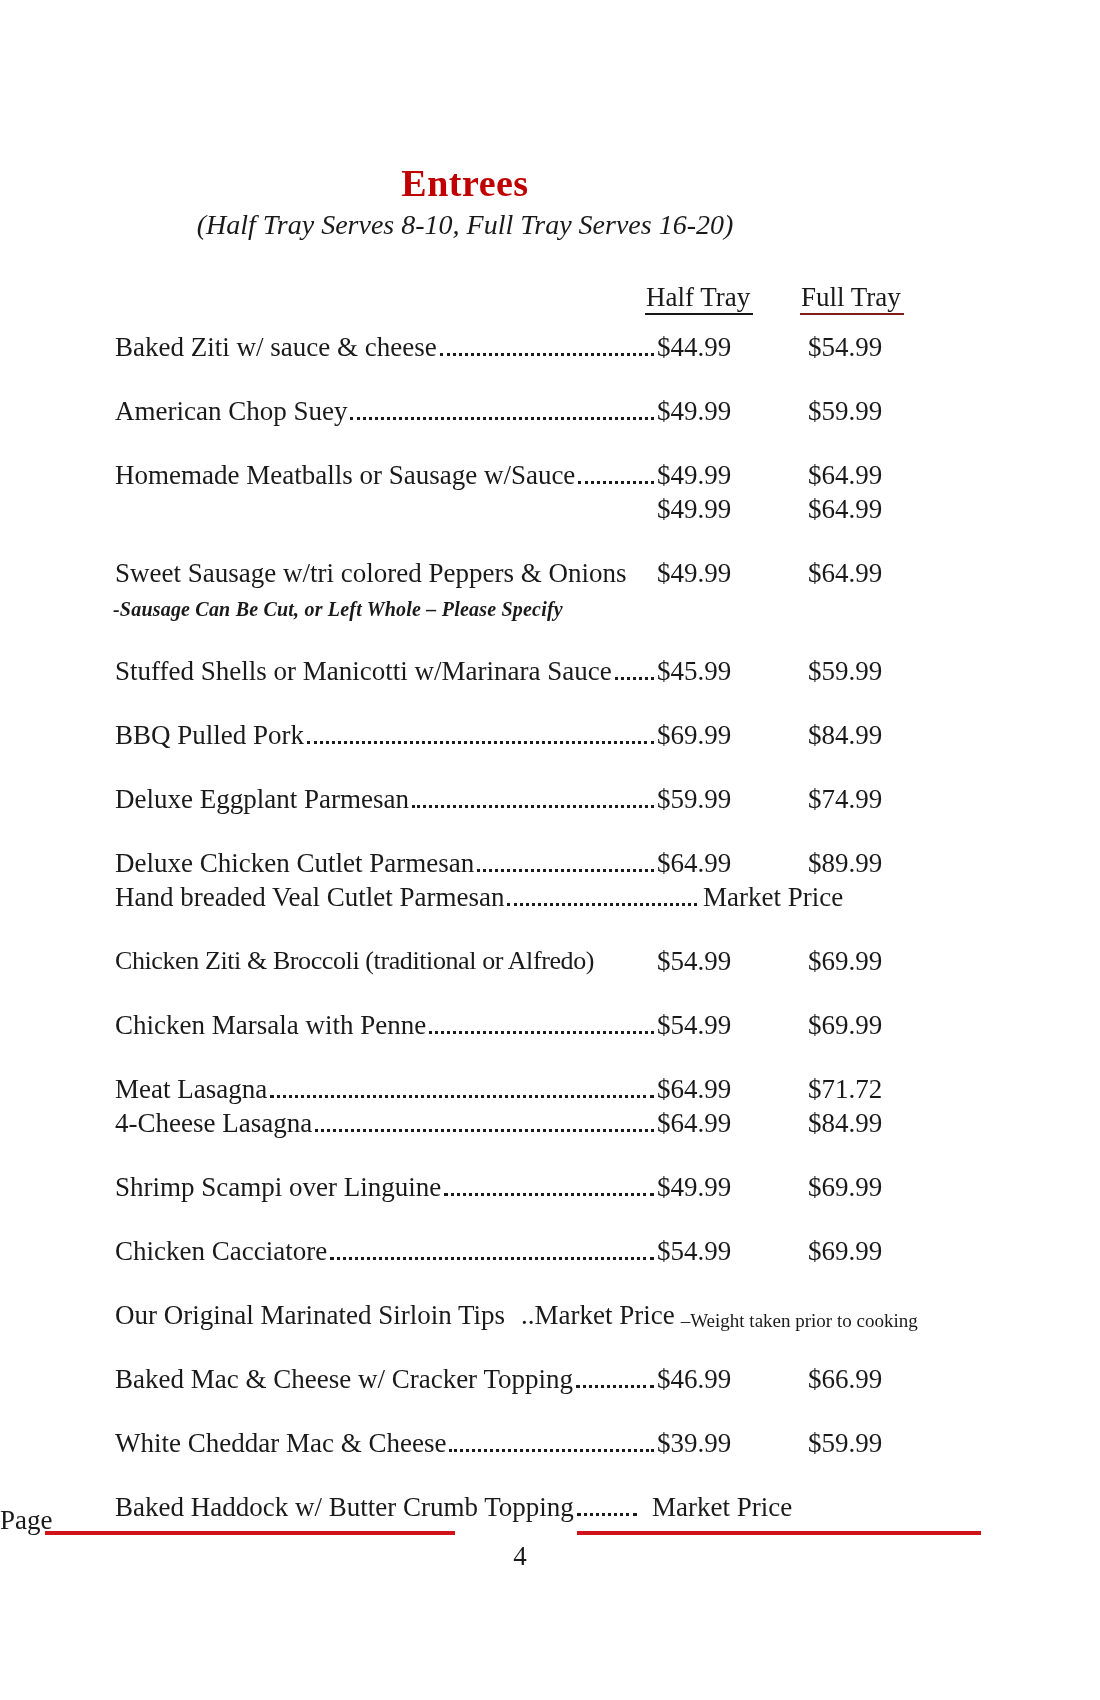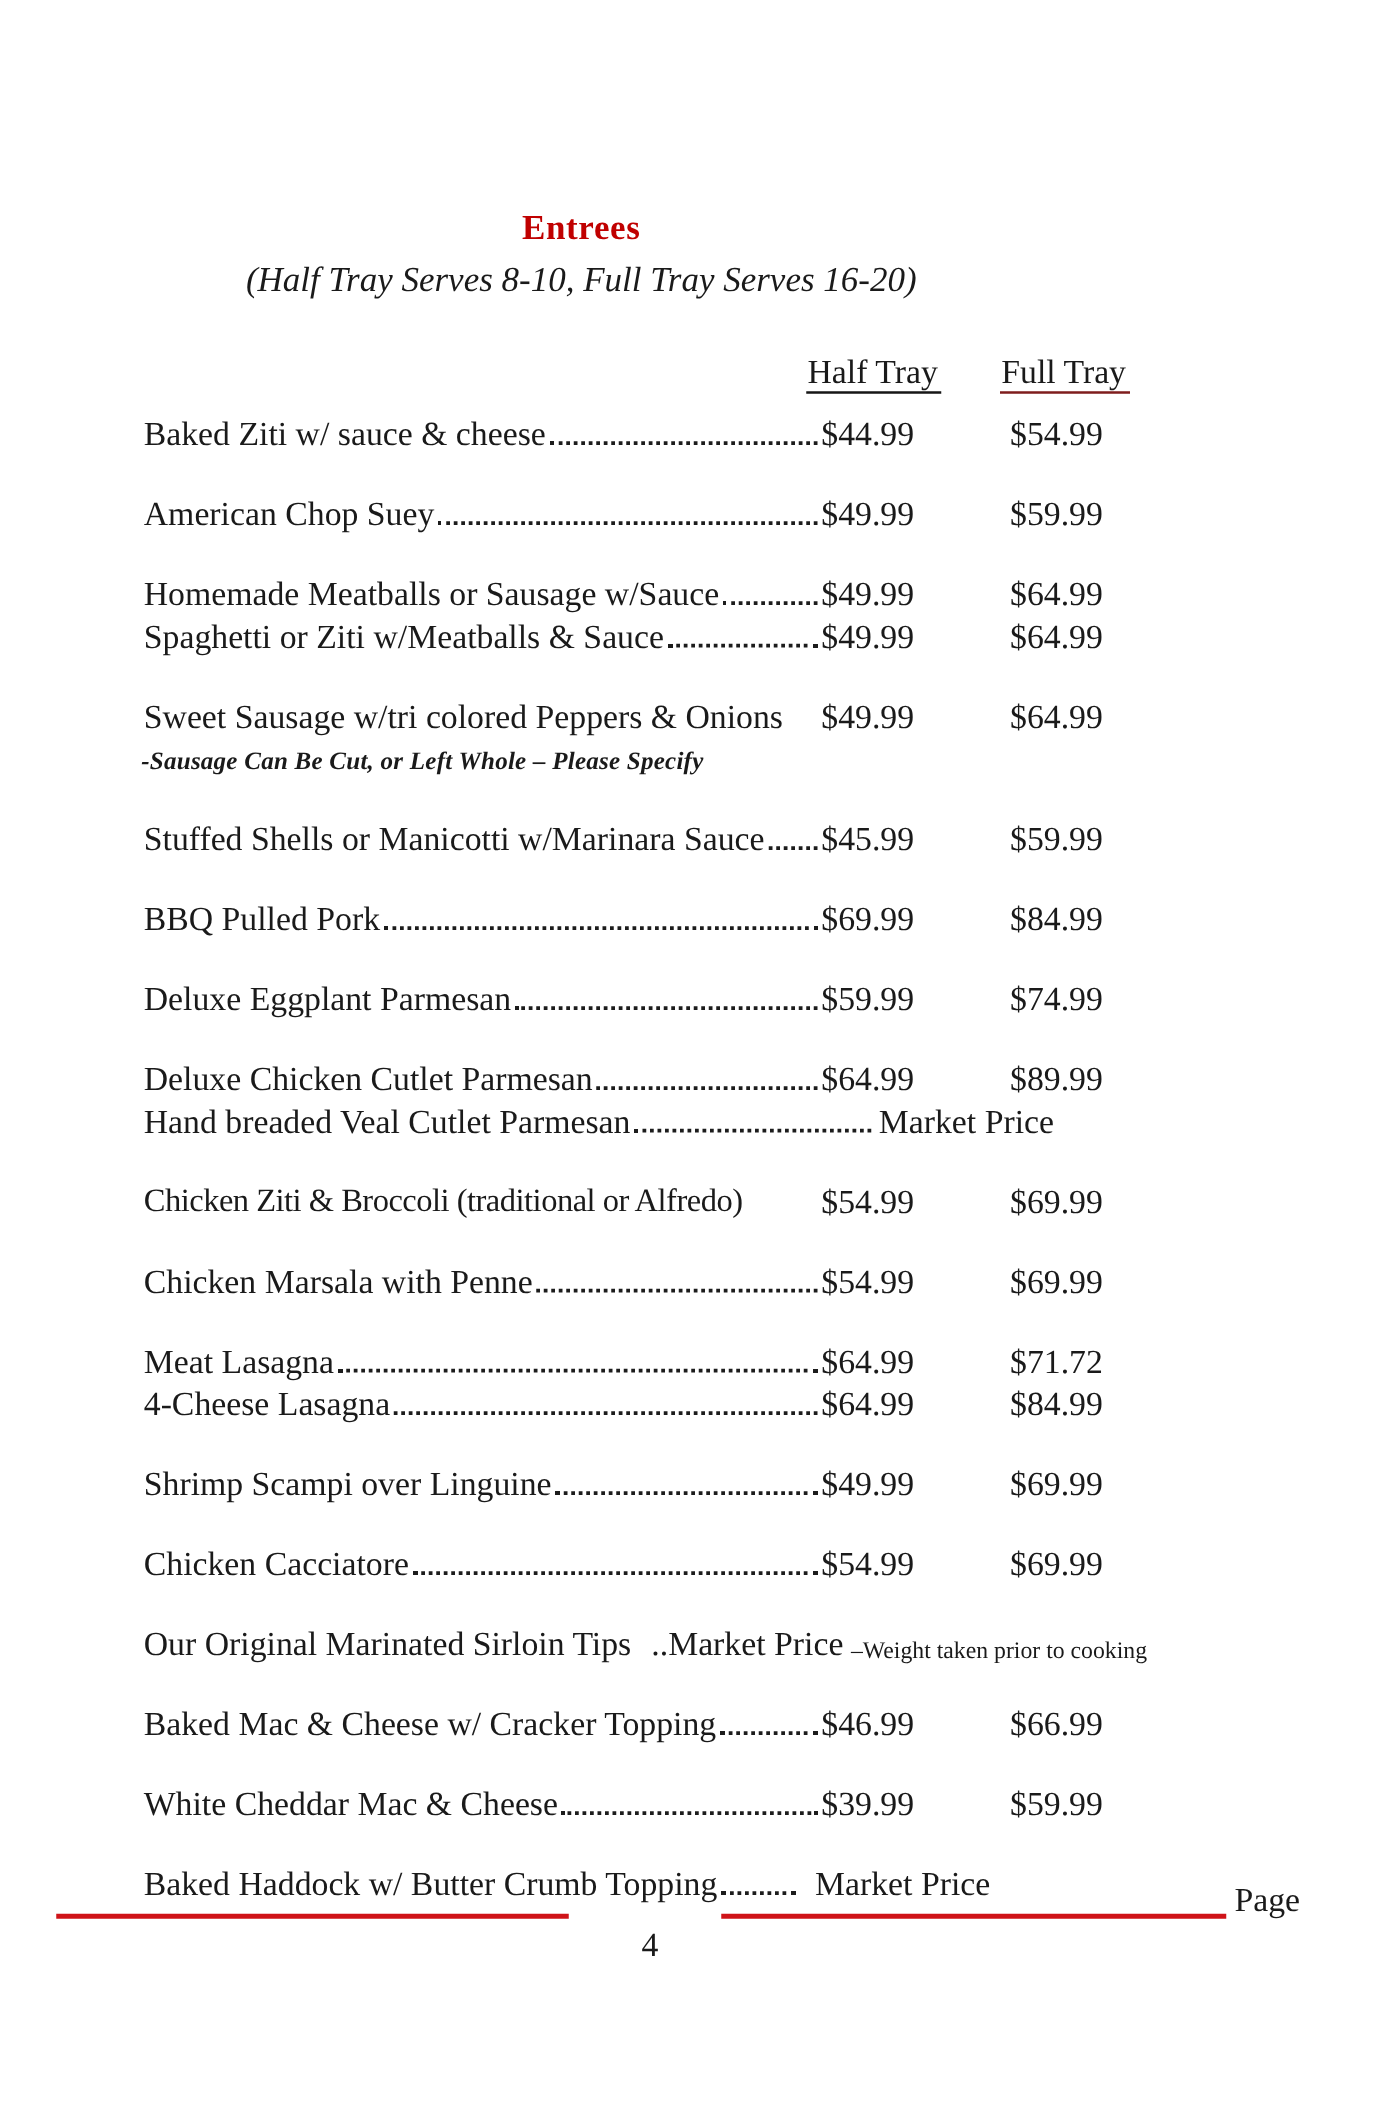--- a/index.html
+++ b/index.html
@@ -7,21 +7,21 @@
     position:relative;
     width:1100px;height:1700px;
     background:#ffffff;
     color:#1a1a1a;
     font-family:"Liberation Serif","DejaVu Serif",serif;
     overflow:hidden;
   }
   
   .header{width:930px;padding-top:160px;text-align:center;}
   .title{
-    font-size:28px;font-weight:bold;color:#c00000;
+    font-size:38px;font-weight:bold;color:#c00000;
     line-height:46px;letter-spacing:0.5px;
   }
   .subtitle{font-size:28px;font-style:italic;line-height:34px;margin-top:2px;}
   
   .colheads{position:relative;height:34px;margin-top:40px;font-size:27px;}
   .colheads .half-h{position:absolute;left:645px;top:0;line-height:30px;border-bottom:2px solid #161616;padding:0 3px 1px 1px;}
   .colheads .full-h{position:absolute;left:800px;top:0;line-height:30px;border-bottom:2px solid #7f1d1d;padding:0 3px 1px 1px;}
   
   .row{position:relative;height:34px;margin-top:30px;font-size:27px;}
   .row.first{margin-top:14px;}
@@ -52,21 +52,21 @@
   }
   
   .sirloin-row{
     position:relative;height:34px;margin-top:30px;
     padding-left:115px;font-size:27px;
     display:flex;align-items:flex-end;white-space:nowrap;
   }
   .sirloin-row .market-inline{margin-left:16px;line-height:34px;}
   .sirloin-row .smallnote{font-size:19px;margin-left:6px;}
   
-  .footer-label{position:absolute;top:1504px;left:0;width:1040px;text-align:right;font-size:27px;line-height:32px;}
+  .footer-label{position:absolute;top:1504px;left:0;width:1040px;text-align:left;font-size:27px;line-height:32px;}
   .footer-num{position:absolute;top:1540px;left:0;width:1040px;text-align:center;font-size:27px;line-height:32px;}
   .rule{position:absolute;top:1531px;height:4px;background:#cf1318;}
   .rule.left{left:45px;width:410px;}
   .rule.right{left:577px;width:404px;}
 </style>
 </head>
 <body>
 
 <div class="page">
 
@@ -101,24 +101,20 @@
   <div class="row">
     <span class="namewrap">
         <span class="name">Homemade Meatballs or Sausage w/Sauce</span>
         <span class="leader"></span>
       </span>
     <span class="price-half">$49.99</span>
     <span class="price-full">$64.99</span>
   </div>
 
   <div class="row stacked">
-    <span class="namewrap">
-        <span class="name">Spaghetti or Ziti w/Meatballs &amp; Sauce</span>
-        <span class="leader"></span>
-      </span>
     <span class="price-half">$49.99</span>
     <span class="price-full">$64.99</span>
   </div>
 
   <div class="row noleader">
     <span class="namewrap">
         <span class="name">Sweet Sausage w/tri colored Peppers &amp; Onions</span>
       </span>
     <span class="price-half">$49.99</span>
     <span class="price-full">$64.99</span>

